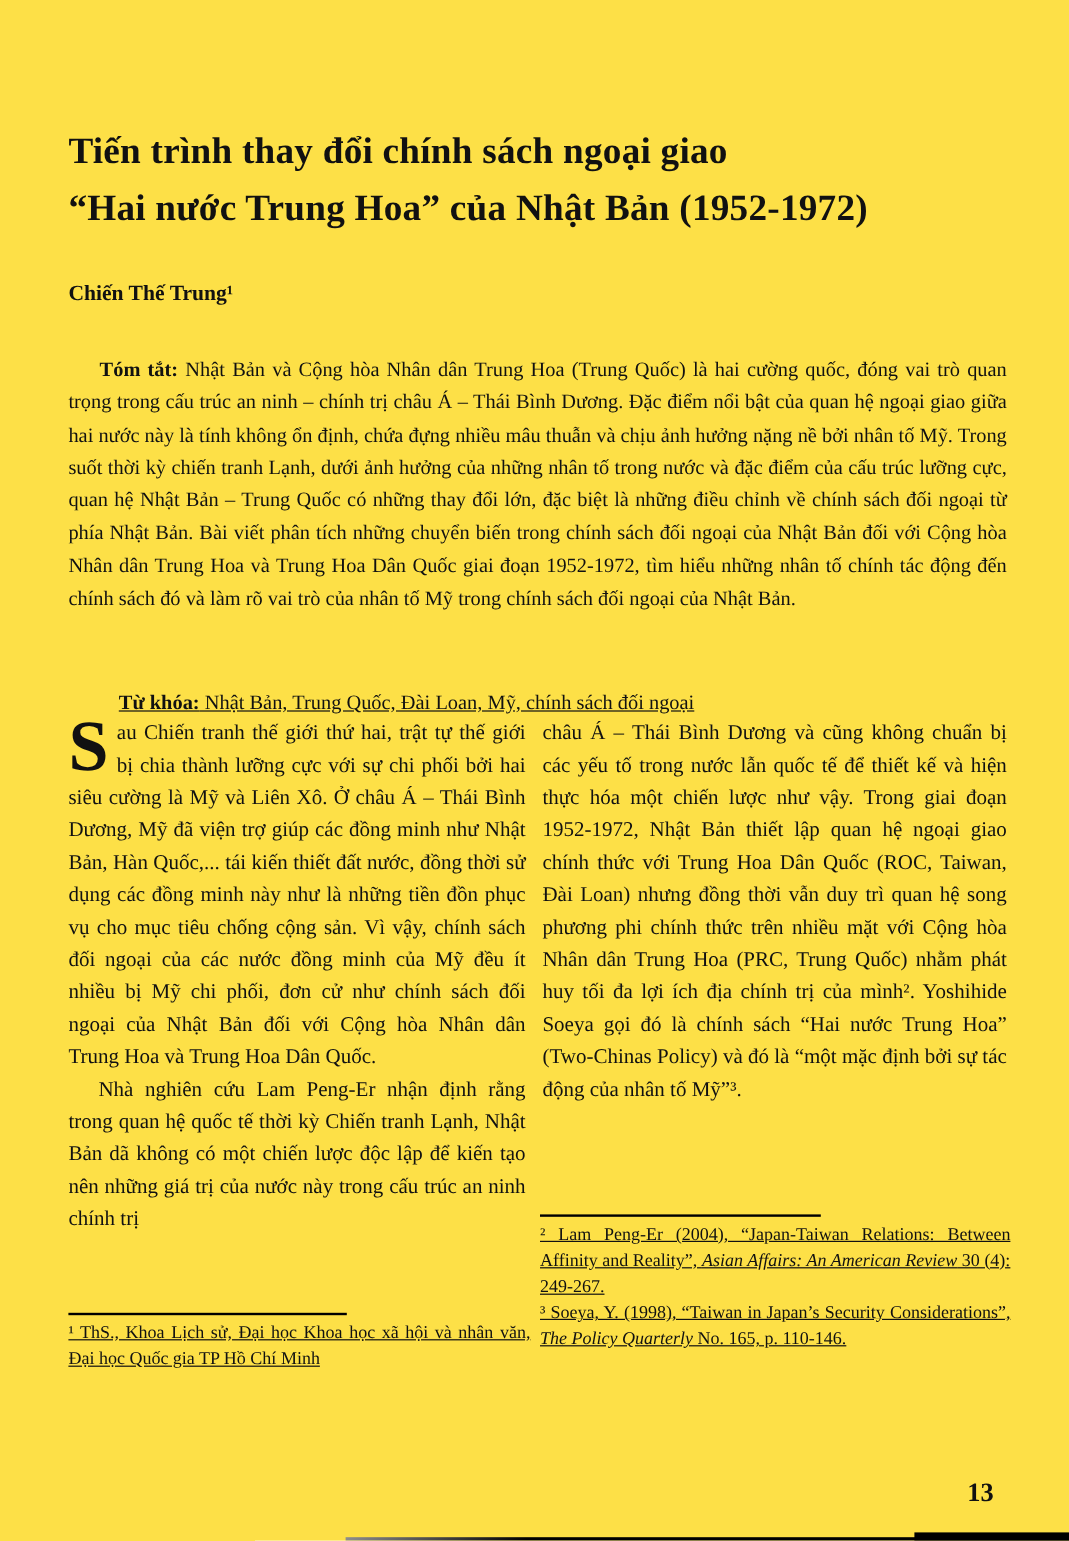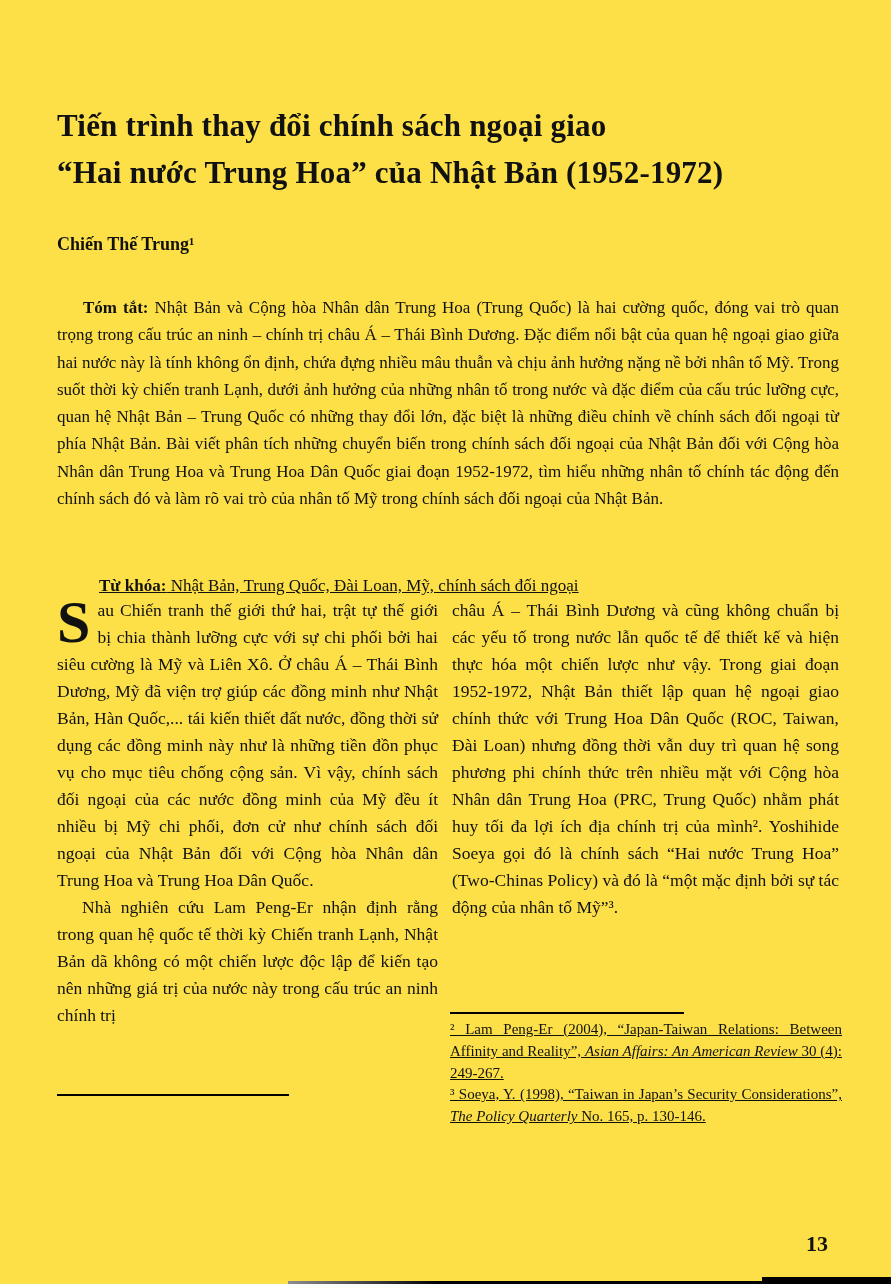--- a/index.html
+++ b/index.html
@@ -90,26 +90,27 @@
     </p>
     <p class="indent">Nhà nghiên cứu Lam Peng-Er nhận định rằng trong quan hệ quốc tế thời kỳ Chiến tranh Lạnh, Nhật Bản dã không có một chiến lược độc lập để kiến tạo nên những giá trị của nước này trong cấu trúc an ninh chính trị</p>
   </div>
 
   <div class="col col-right">
     <p>châu Á – Thái Bình Dương và cũng không chuẩn bị các yếu tố trong nước lẫn quốc tế để thiết kế và hiện thực hóa một chiến lược như vậy. Trong giai đoạn 1952-1972, Nhật Bản thiết lập quan hệ ngoại giao chính thức với Trung Hoa Dân Quốc (ROC, Taiwan, Đài Loan) nhưng đồng thời vẫn duy trì quan hệ song phương phi chính thức trên nhiều mặt với Cộng hòa Nhân dân Trung Hoa (PRC, Trung Quốc) nhằm phát huy tối đa lợi ích địa chính trị của mình². Yoshihide Soeya gọi đó là chính sách “Hai nước Trung Hoa” (Two-Chinas Policy) và đó là “một mặc định bởi sự tác động của nhân tố Mỹ”³.</p>
   </div>
 
   <div class="footnote-block fn-left">
     <hr class="fn-rule fn-rule-left">
+    <p>¹ ThS.,  Khoa Lịch sử, Đại học Khoa học xã hội và nhân văn, Đại học Quốc gia TP Hồ Chí Minh</p>
   </div>
 
   <div class="footnote-block fn-right">
     <hr class="fn-rule fn-rule-right">
     <p><span>² Lam Peng-Er (2004), “Japan-Taiwan Relations: Between Affinity and Reality”, </span><span style="font-style: italic;">Asian Affairs: An American Review</span><span> 30 (4): 249-267.</span></p>
-    <p><span>³  Soeya, Y. (1998), “Taiwan in Japan’s Security Considerations”, </span><span style="font-style: italic;">The Policy Quarterly</span><span> No. 165, p. 130-146.</span></p>
+    <p><span>³  Soeya, Y. (1998), “Taiwan in Japan’s Security Considerations”, </span><span style="font-style: italic;">The Policy Quarterly</span><span> No. 165, p. 110-146.</span></p>
   </div>
 
   <div class="page-number">13</div>
 
   <div class="scan-bar-thin"></div>
   <div class="scan-bar-thick"></div>
 
 </div>
 
 </body></html>

